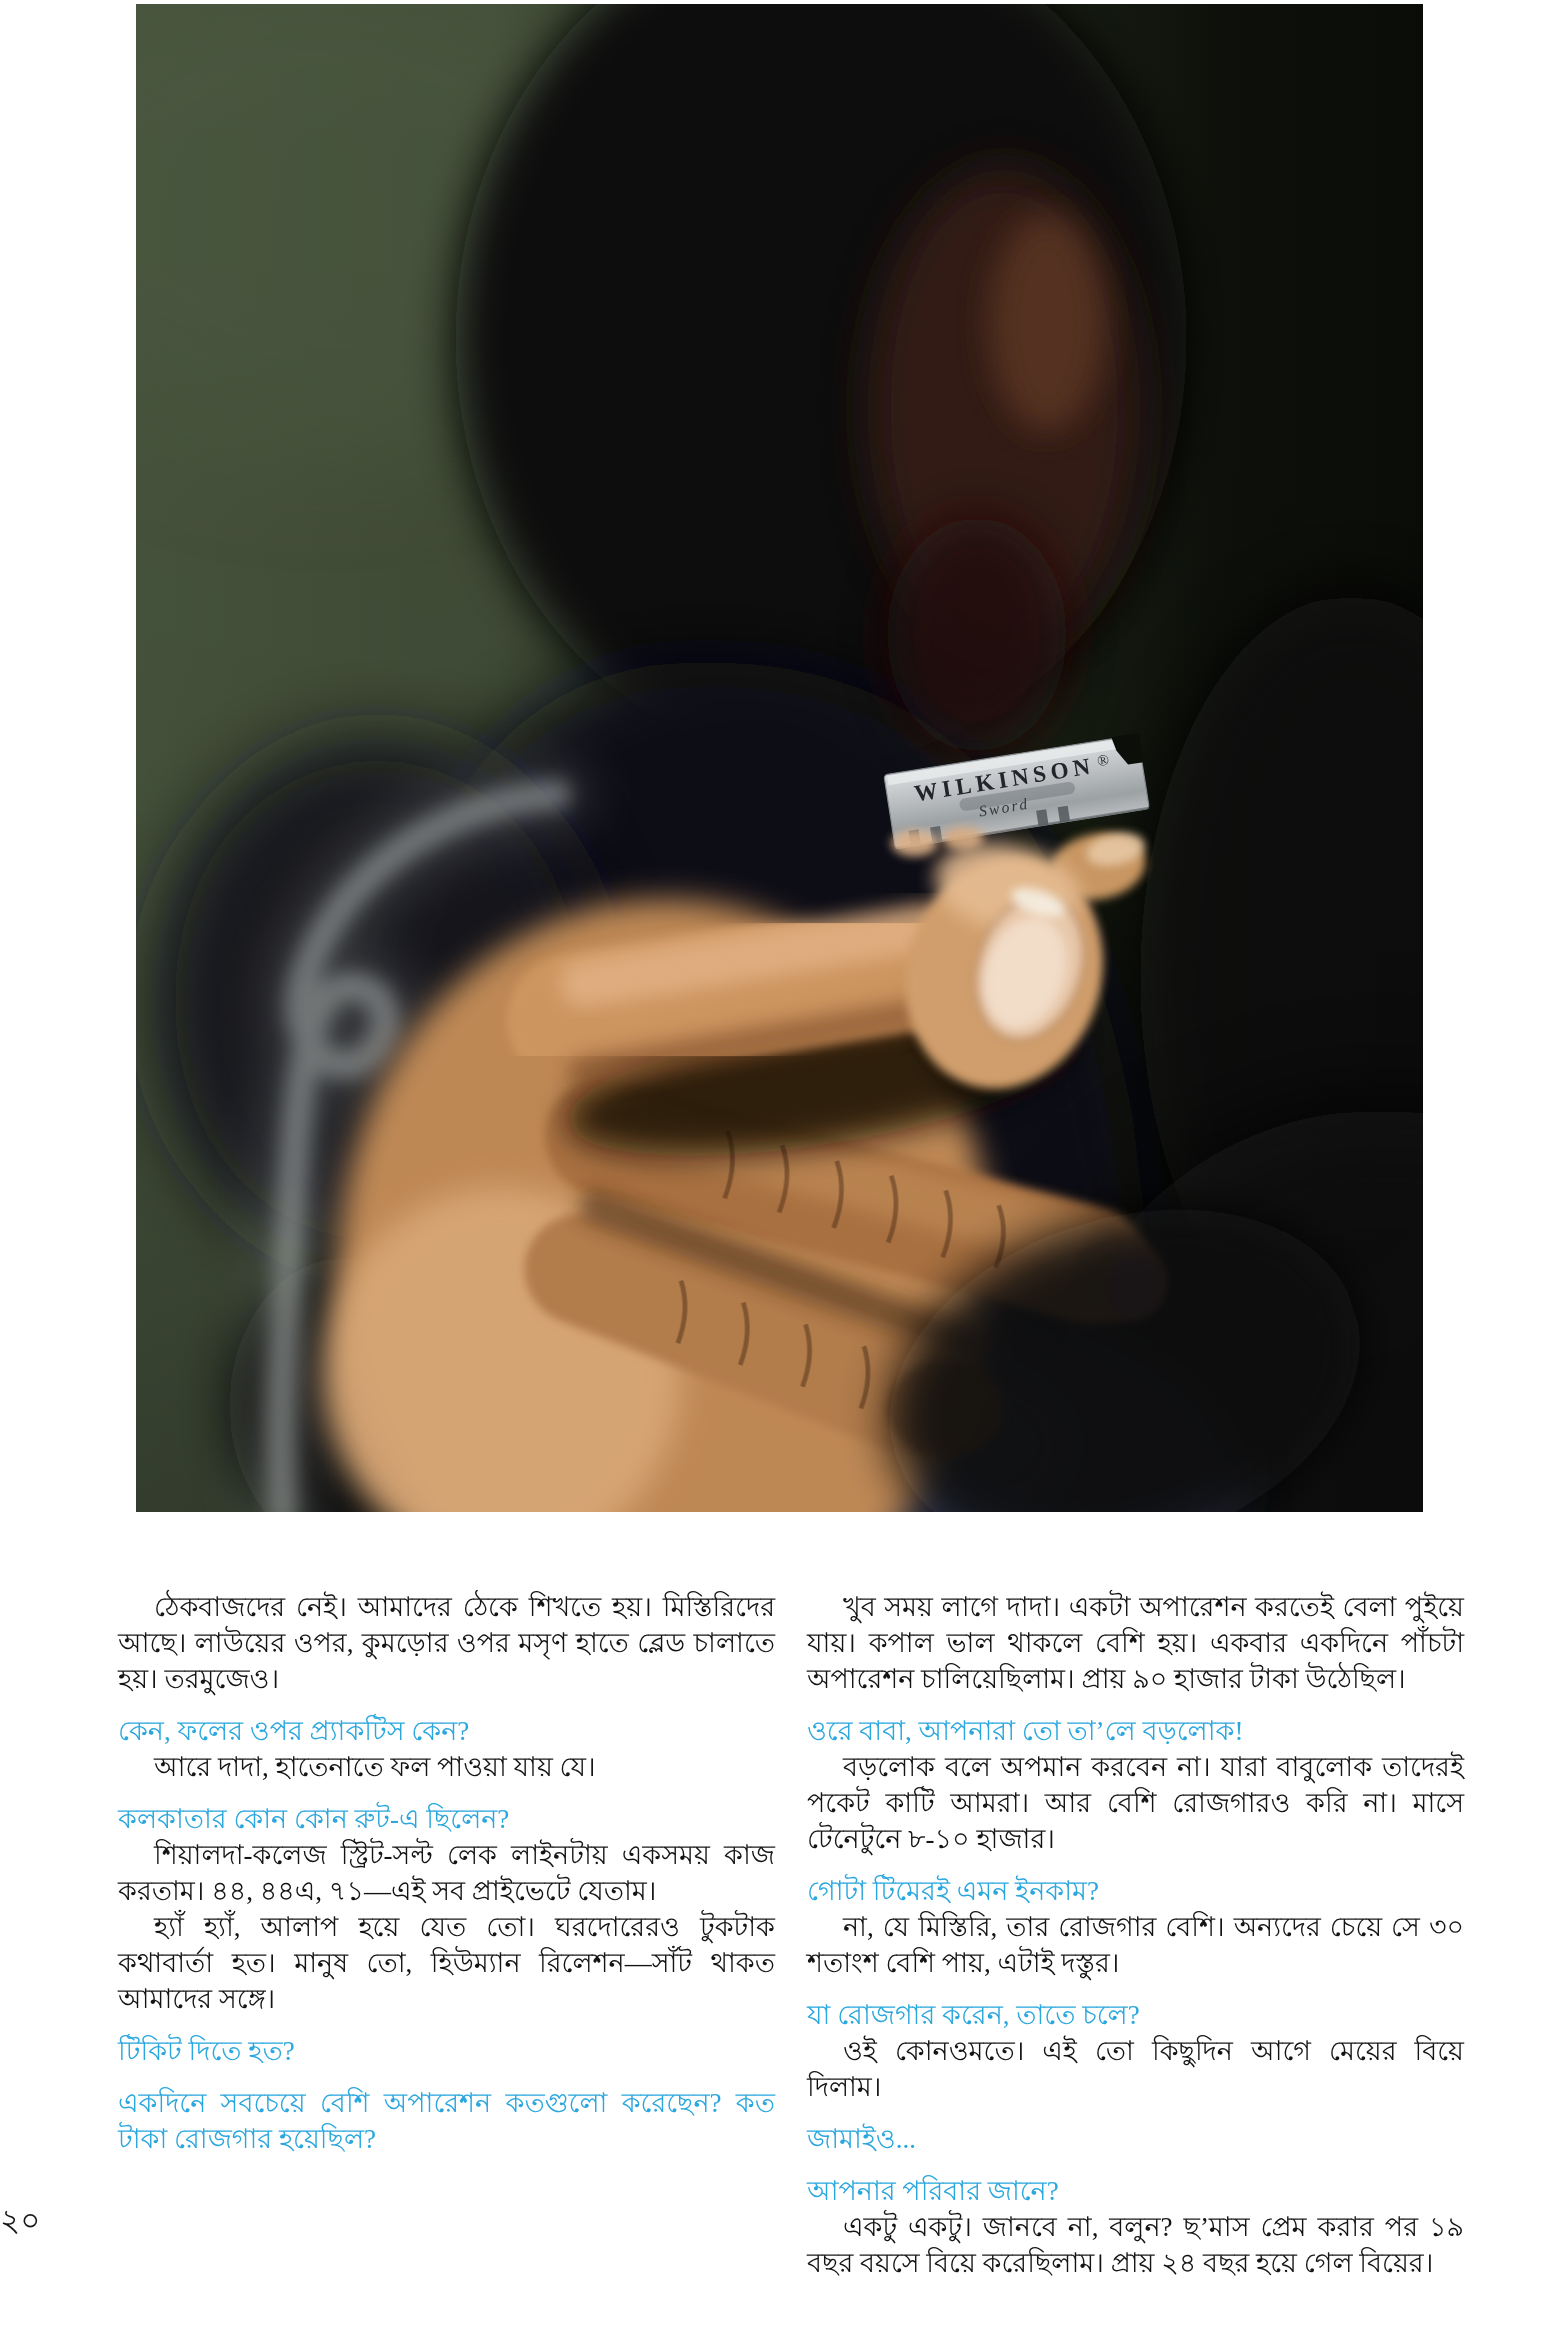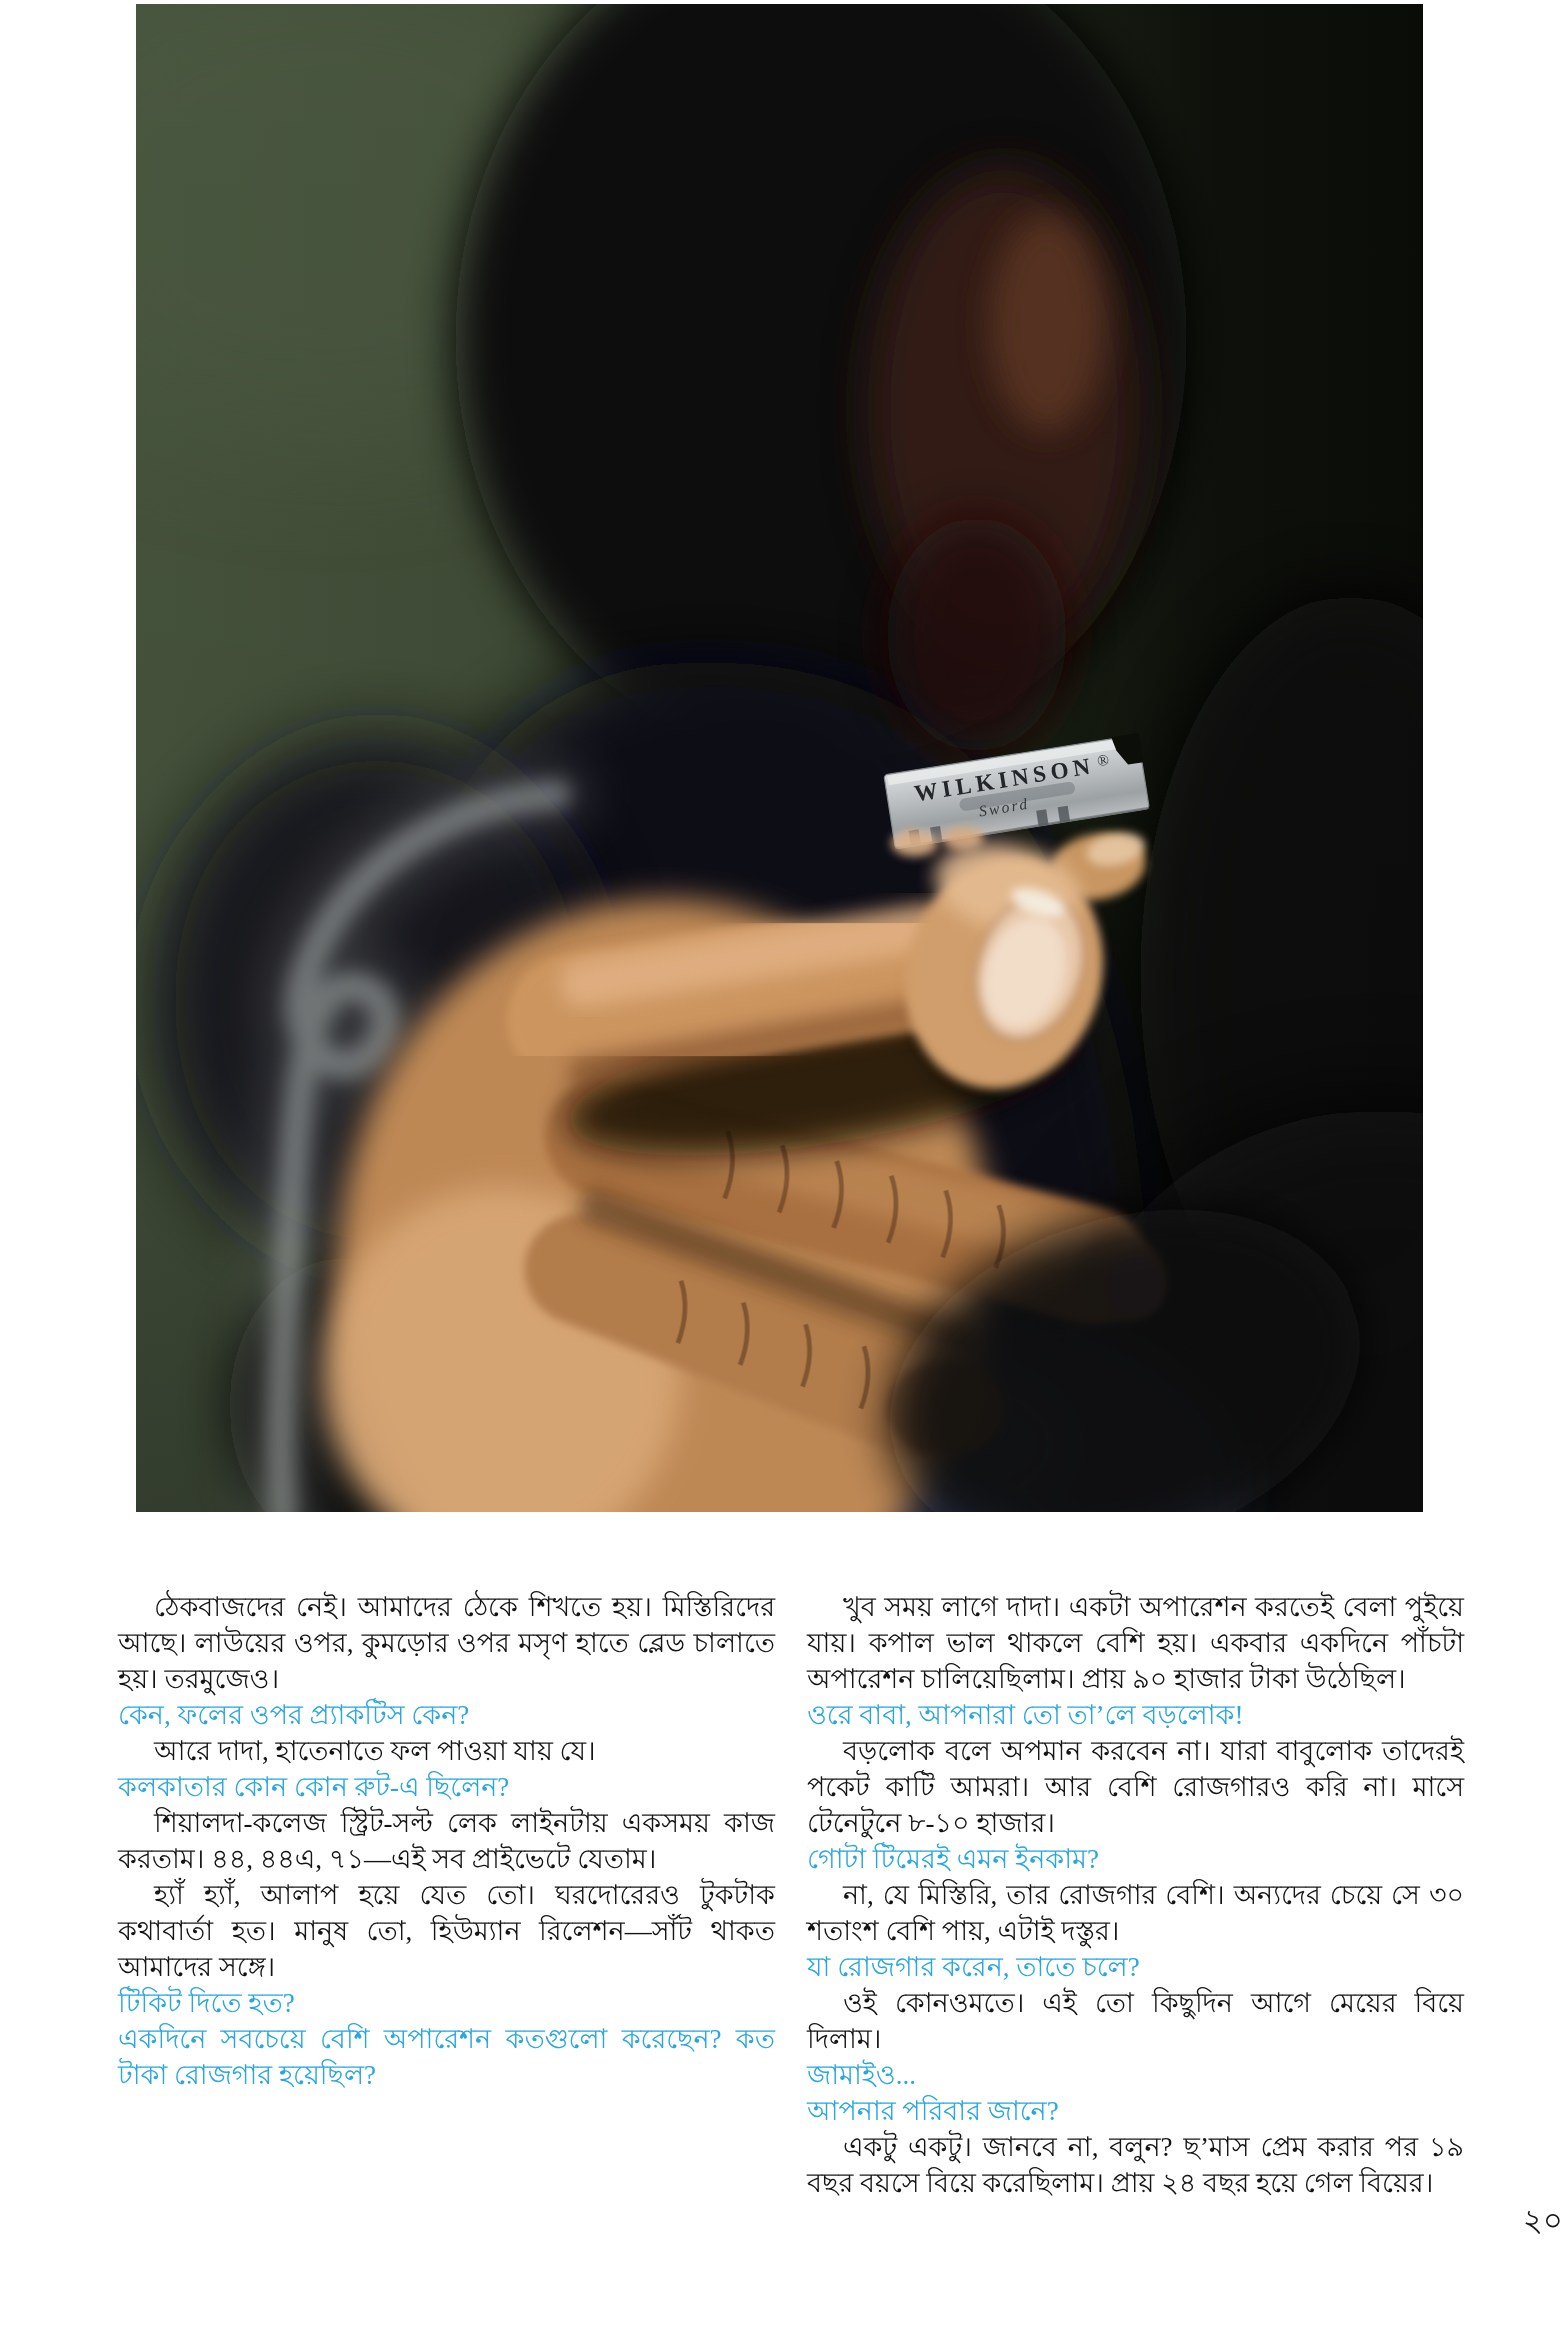--- a/index.html
+++ b/index.html
@@ -5,22 +5,22 @@
   html,body{margin:0;padding:0;background:#ffffff;}
   .page{position:relative;width:1563px;height:2342px;background:#ffffff;overflow:hidden;
         font-family:"Liberation Serif","DejaVu Serif",serif;}
   figure.photo{position:absolute;left:136px;top:3.9px;width:1287px;height:1508px;margin:0;}
   figure.photo svg{display:block;width:100%;height:100%;}
   .columns{position:absolute;left:118px;top:1589px;width:1343px;
            display:grid;grid-template-columns:657px 657px;column-gap:32px;}
   .col p{margin:0;font-size:27px;line-height:36px;color:var(--t,#141414);
          text-align:justify;text-justify:inter-word;}
   .col p.answer{text-indent:36px;}
-  .col p.question{color:var(--q,#2aa7de);text-indent:0;}
-  .folio{position:absolute;left:0;top:2196px;width:100%;text-align:right;
+  .col p.question{color:var(--q,#2aa7de);text-indent:0;margin-top:16px;}
+  .folio{position:absolute;left:0;top:2196px;width:100%;text-align:left;
          font-size:31px;color:#161616;}
 </style>
 </head>
 <body>
 
 <div class="page">
 
   <figure class="photo">
     <svg viewBox="0 0 1653 1937" preserveAspectRatio="none" aria-hidden="true">
       <defs>

